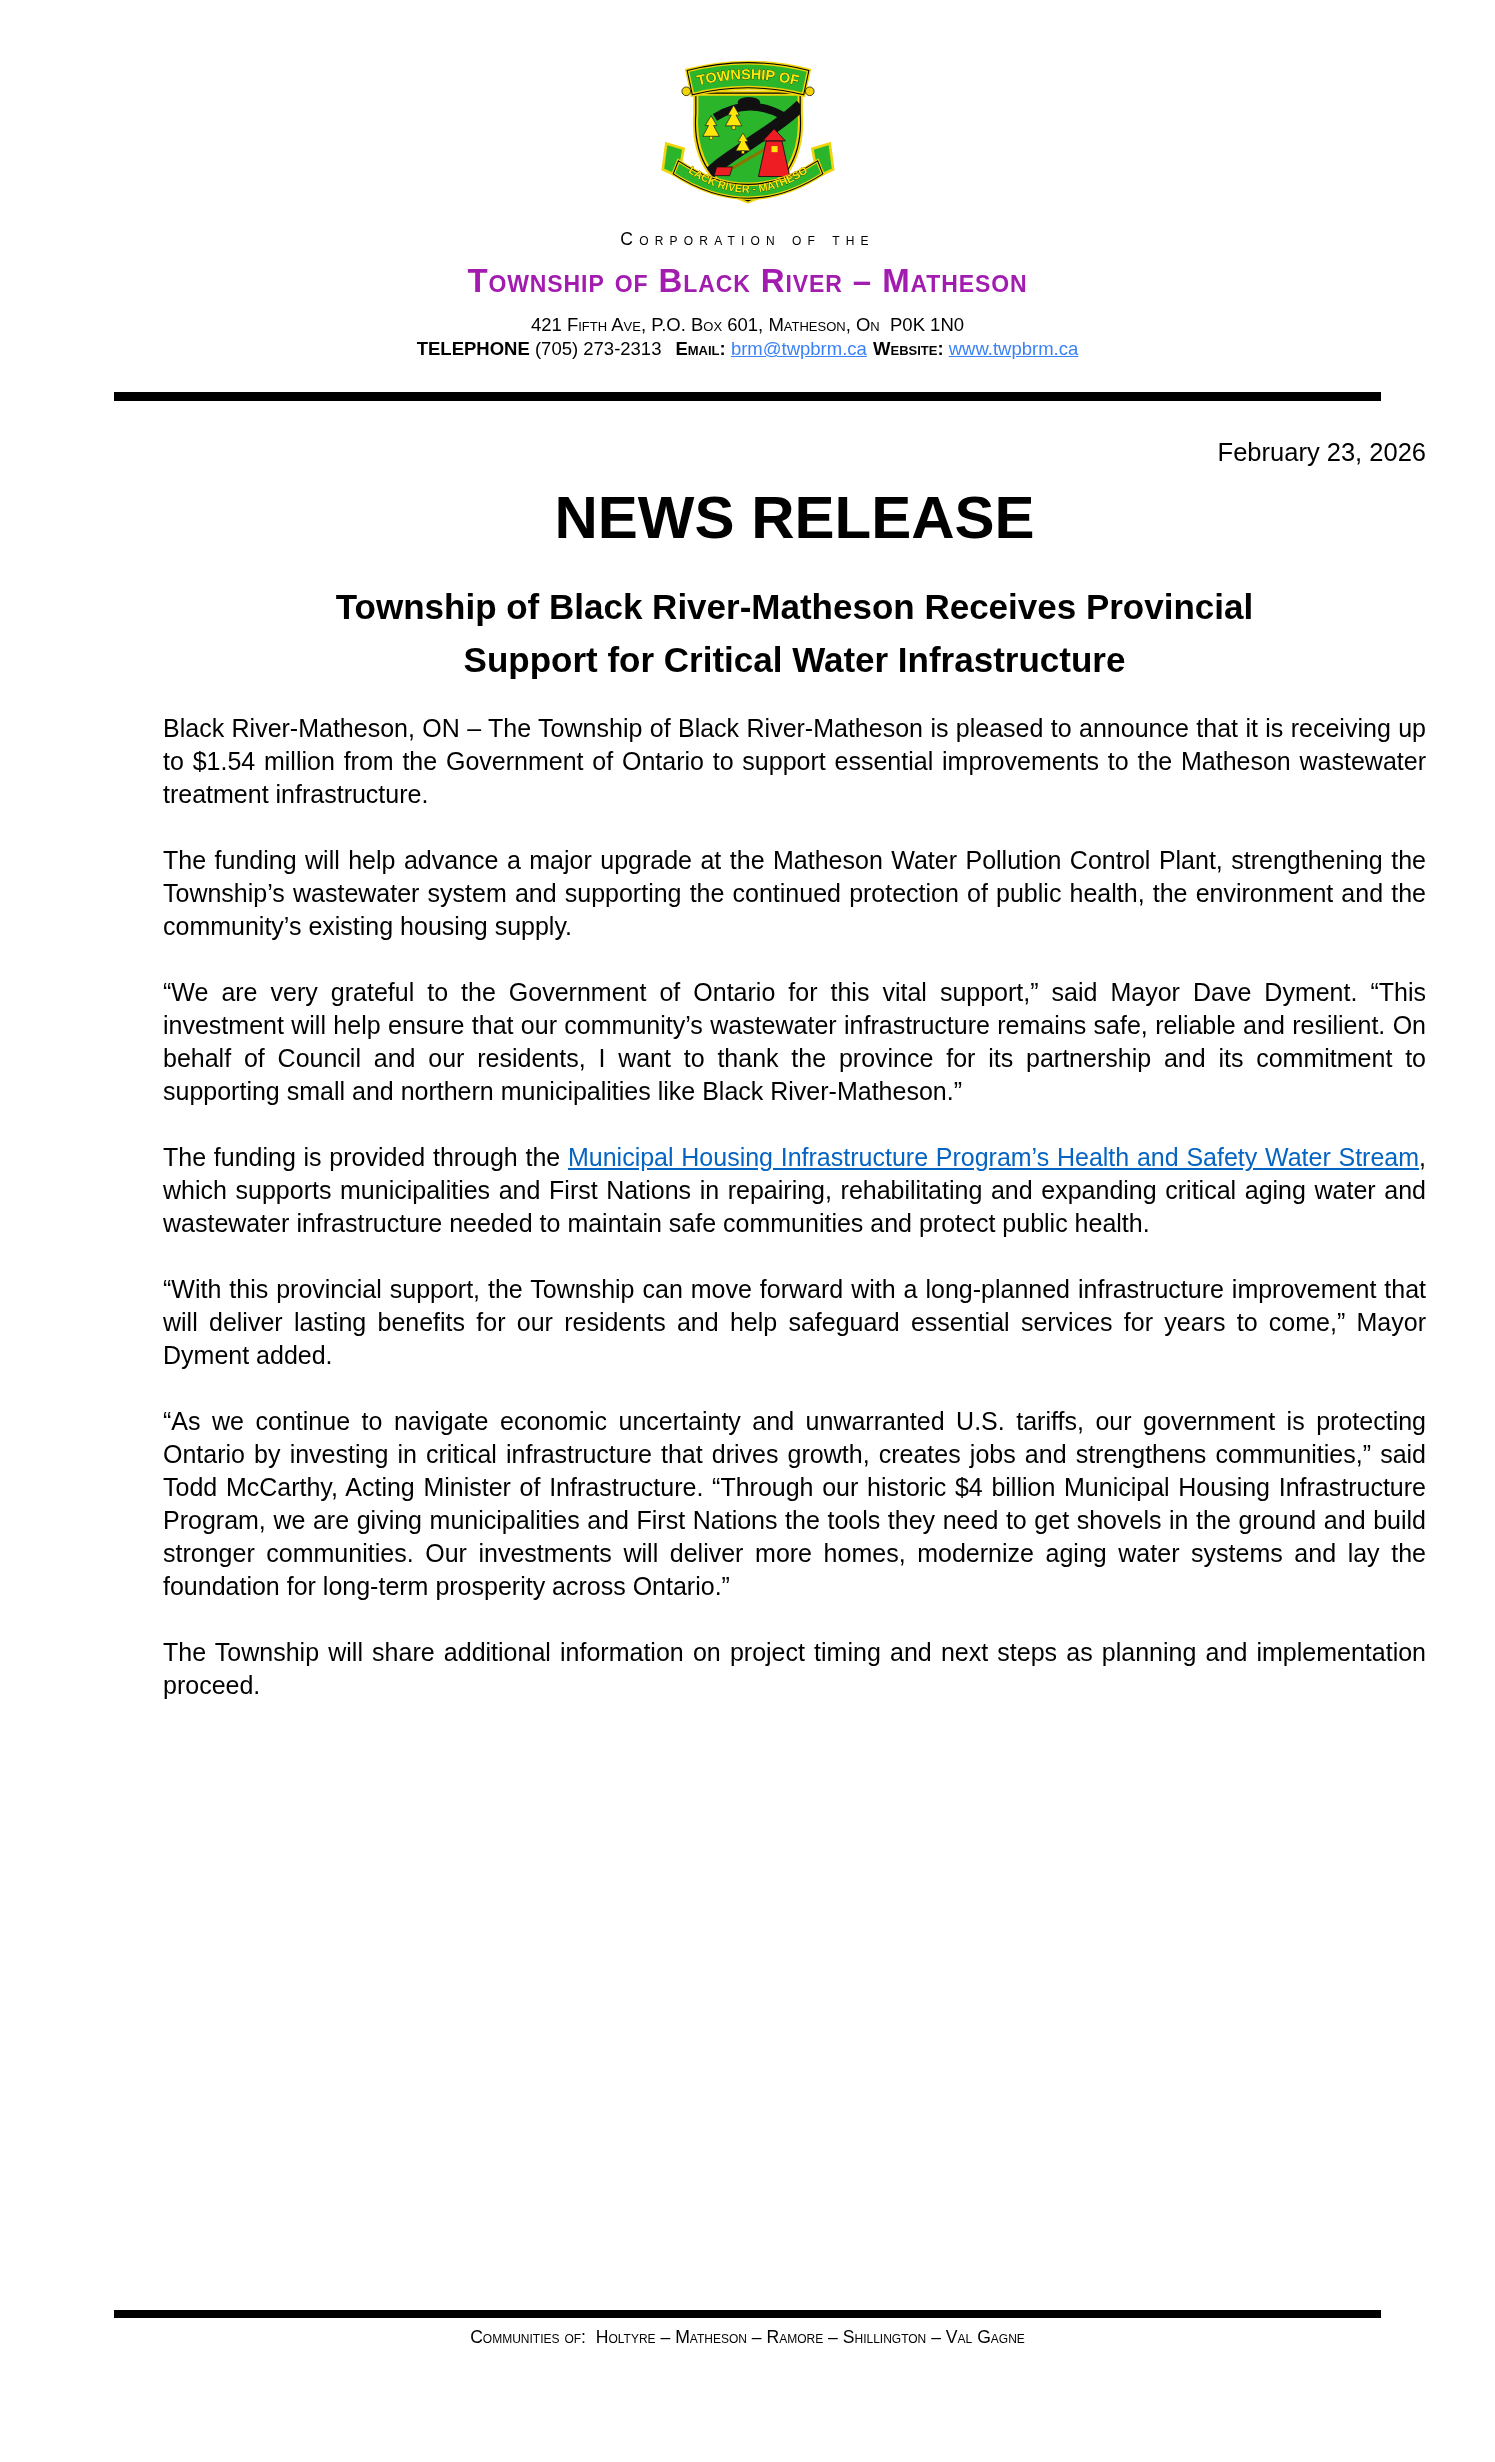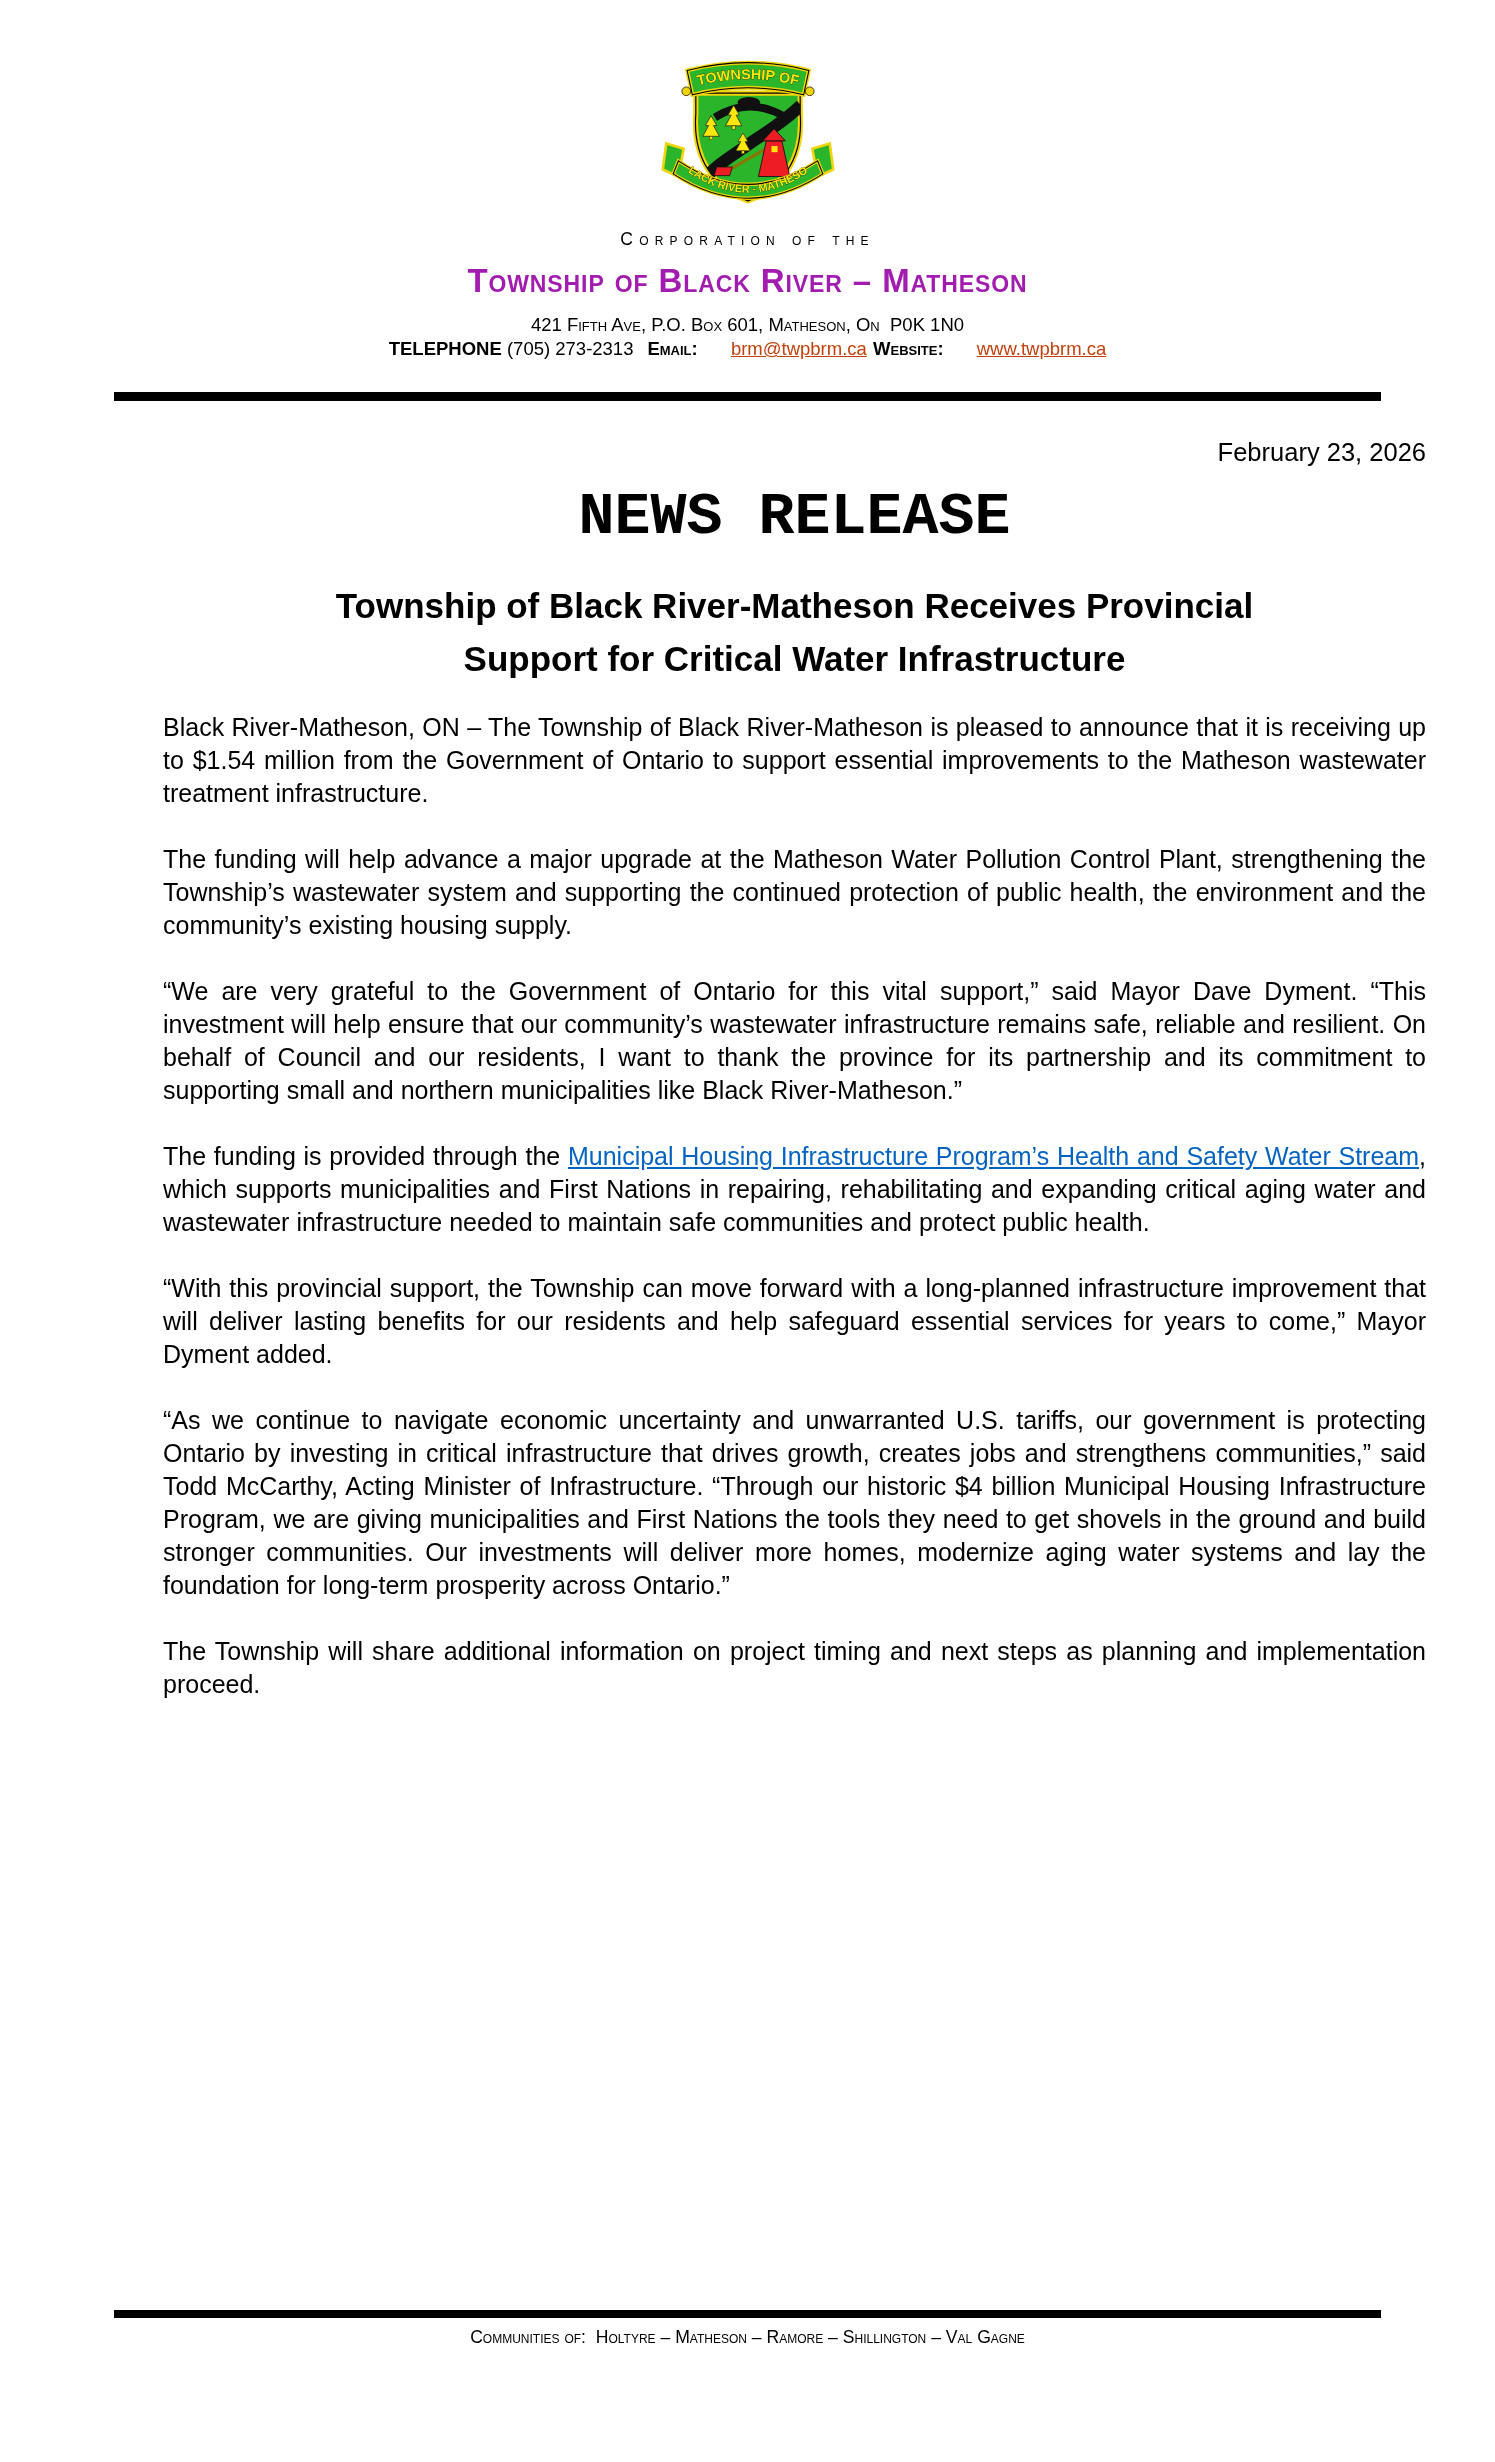--- a/index.html
+++ b/index.html
@@ -35,21 +35,21 @@
     font-size: 18.5px;
     font-variant: small-caps;
   }
   .contact-line {
     margin-top: 2.6px;
     font-size: 18.5px;
   }
   .contact-line .lbl-caps { font-weight: bold; }
   .contact-line .lbl-sc { font-weight: bold; font-variant: small-caps; }
   .contact-line a {
-    color: #c2410c; text-decoration: underline; margin-left: 28px;
+    color: #3b82f6; text-decoration: underline;
   }
   .gap-md { display: inline-block; width: 14px; }
   .gap-sm { display: inline-block; width: 6.2px; }
 
   .head-rule {
     height: 8.8px; background: #000;
     margin: 32px 114px 0 114px;
   }
 
   
@@ -57,21 +57,20 @@
   .date-line {
     margin-top: 37px;
     text-align: right;
     font-size: 25.5px;
   }
   .nr-title {
     margin-top: 16px;
     text-align: center;
     font-size: 60px; font-weight: bold;
     letter-spacing: 0px;
-    font-family: Liberation Mono, monospace;
   }
   .headline {
     margin-top: 28px;
     text-align: center;
     font-size: 35px; font-weight: bold;
     line-height: 53px;
   }
 
   
   .body-copy { margin-top: 26px; }

